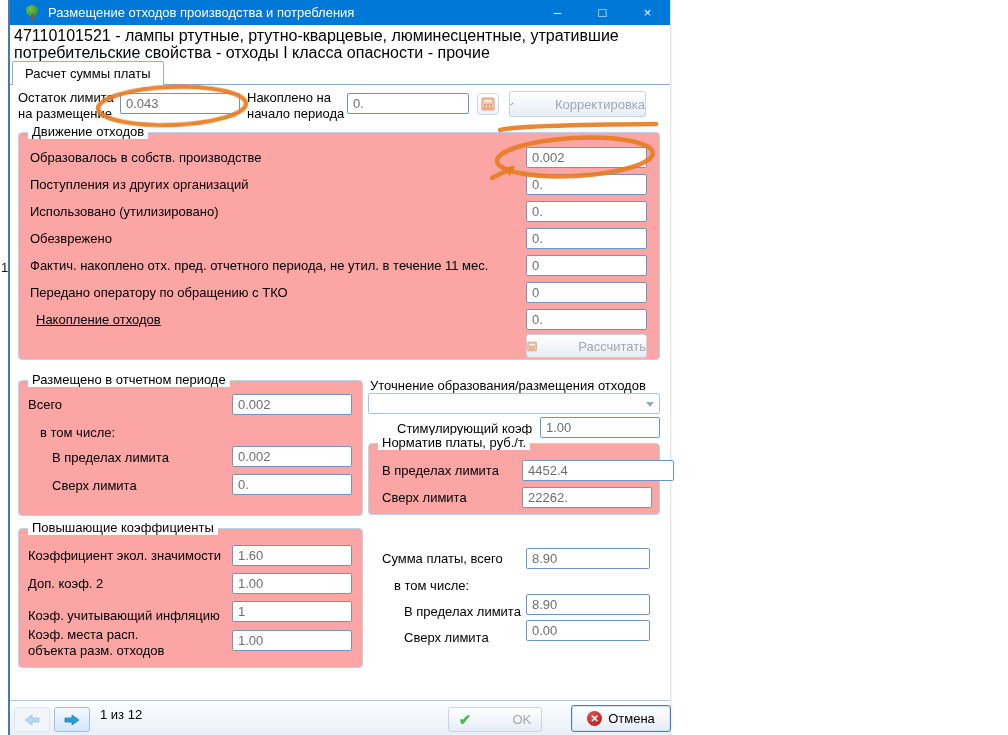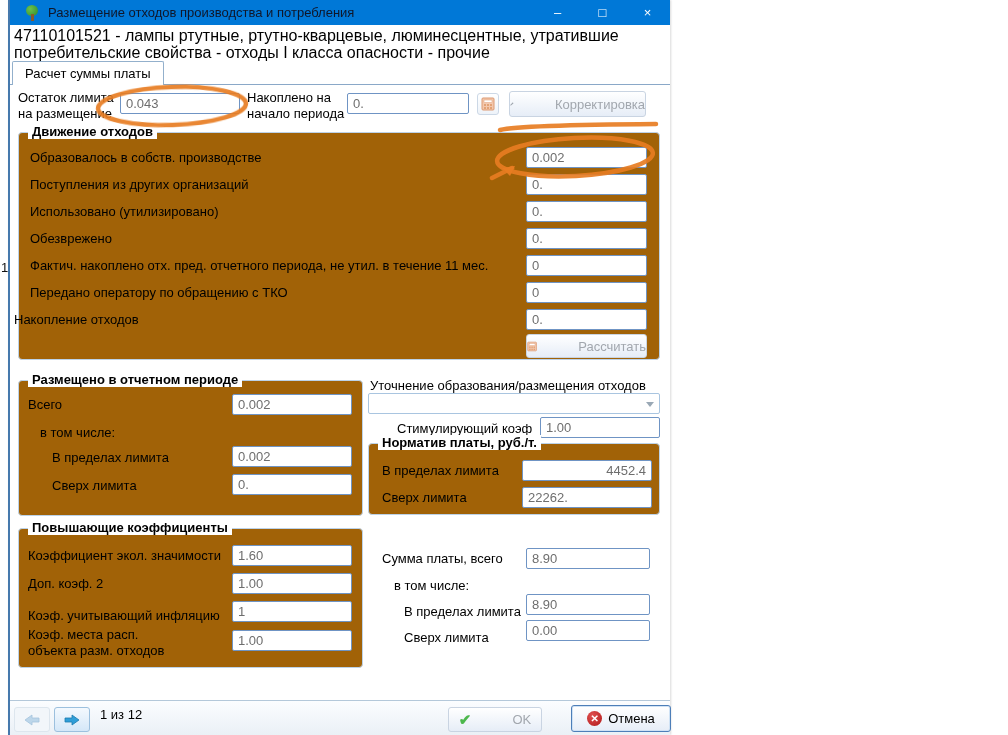--- a/index.html
+++ b/index.html
@@ -8,21 +8,21 @@
 
   .stray-1 { position:absolute; left:1px; top:260px; font-size:13px; color:#111; }
 
   .dialog { position:absolute; left:8px; top:0; width:662px; height:735px;
             background:#fff; border-left:2px solid #4679ad;
             box-shadow:1px 0 2px rgba(0,0,0,.15); }
 
   
   .titlebar { position:absolute; left:0; top:0; right:0; height:25px; background:#0078d7;
               display:flex; align-items:center; }
-  .titlebar .title { color:#0f172a; font-size:13px; margin-left:8px; white-space:nowrap; }
+  .titlebar .title { color:#ffffff; font-size:13px; margin-left:8px; white-space:nowrap; }
   .tree { margin-left:14px; width:16px; height:16px; position:relative; flex:0 0 16px;}
   .tree .crown { position:absolute; left:2px; top:0; width:12px; height:11px; border-radius:50%;
                  background:radial-gradient(circle at 35% 35%, #6cc24a, #2e8b2e); }
   .tree .trunk { position:absolute; left:7px; top:9px; width:3px; height:7px; background:#8a5a2b; }
   .wincontrols { margin-left:auto; display:flex; height:100%; }
   .winbtn { width:45px; height:100%; display:flex; align-items:center; justify-content:center;
             color:#fff; font-size:13px; }
 
   
   .header-text { position:absolute; left:4px; top:27px; width:652px; line-height:17px; font-size:16px; }
@@ -31,21 +31,21 @@
   .tabstrip { position:absolute; left:0; top:61px; right:0; height:24px; border-bottom:1px solid #8aa8c8; }
   .tab { position:absolute; left:2px; top:0; height:24px; padding:4px 12px 0 12px; background:#fff;
          border:1px solid #93b0cc; border-bottom:none; border-radius:2px 2px 0 0; }
 
   
   .lbl { position:absolute; font-size:13px; color:#000; line-height:16px; }
   .pre { white-space:pre-line; }
   .fld { position:absolute; height:21px; border:1px solid #6f94c4; border-radius:2px;
          font-family:"Liberation Sans", sans-serif; font-size:13px; color:#6e6e6e;
          padding:0 5px; background:#fff; outline:none; }
-  .grp { position:absolute; border:1px solid #bcd2e8; border-radius:4px; background:#a16207;font-weight:bold; }
+  .grp { position:absolute; border:1px solid #bcd2e8; border-radius:4px; background:#fca5a5; }
   .legend { position:absolute; top:-9px; left:9px; background:#fff; padding:0 4px; font-size:13px; white-space:nowrap; }
 
   .btn { position:absolute; display:flex; align-items:center; justify-content:center; gap:6px;
          background:linear-gradient(#ffffff,#e6edf7); border:1px solid #c9d4e2; border-radius:3px;
          font-size:13px; cursor:default; }
   .btn.dis { color:#a2a7ae;gap:41px; }
   .smallbtn { position:absolute; width:22px; height:22px; display:flex; align-items:center; justify-content:center;
               background:linear-gradient(#ffffff,#eef3f9); border:1px solid #ccd8e6; border-radius:3px; }
 
   .combo { position:absolute; height:21px; border:1px solid #a9c5e0; border-radius:2px; background:#fff; }
@@ -130,21 +130,21 @@
   <div class="lbl" style="left:20px; top:177px;">Поступления из других организаций</div>
   <input class="fld" style="left: 516px; top: 174px; width: 121px;" value="0.">
   <div class="lbl" style="left:20px; top:204px;">Использовано (утилизировано)</div>
   <input class="fld" style="left: 516px; top: 201px; width: 121px;" value="0.">
   <div class="lbl" style="left:20px; top:231px;">Обезврежено</div>
   <input class="fld" style="left: 516px; top: 228px; width: 121px;" value="0.">
   <div class="lbl" style="left:20px; top:258px;">Фактич. накоплено отх. пред. отчетного периода, не утил. в течение 11 мес.</div>
   <input class="fld" style="left: 516px; top: 255px; width: 121px;" value="0">
   <div class="lbl" style="left:20px; top:285px;">Передано оператору по обращению с ТКО</div>
   <input class="fld" style="left: 516px; top: 282px; width: 121px;" value="0">
-  <div class="lbl" style="left:4px; top:312px;">Накопление отходов</div>
+  <div class="lbl" style="left:26px; top:312px;text-decoration:underline;">Накопление отходов</div>
   <input class="fld" style="left: 516px; top: 309px; width: 121px;" value="0.">
   <div class="btn dis" style="left:516px; top:334px; width:121px; height:24px;">
     <svg width="13" height="13" viewBox="0 0 14 14">
       <rect x="1" y="1" width="12" height="12" rx="1" fill="#f3c8ae" stroke="#dd9a72"></rect>
       <rect x="3" y="3" width="8" height="2.6" fill="#fff" stroke="#dd9a72" stroke-width=".5"></rect>
       <g fill="#e2a276">
           <rect x="3" y="7" width="2" height="2"></rect>
           <rect x="6" y="7" width="2" height="2"></rect>
           <rect x="9" y="7" width="2" height="2"></rect>
           <rect x="3" y="10" width="2" height="2"></rect>
@@ -170,21 +170,21 @@
   <div class="combo" style="left:358px; top:393px; width:292px;">
     <span></span>
     <span class="chev"></span>
   </div>
   <div class="lbl" style="left:360px; top:421px;margin-left:27px;">Стимулирующий коэф</div>
   <input class="fld" style="left: 530px; top: 417px; width: 120px;" value="1.00">
   <div class="grp" style="left:358px; top:443px; width:292px; height:72px;">
     <span class="legend">Норматив платы, руб./т.</span>
   </div>
   <div class="lbl" style="left:372px; top:463px;">В пределах лимита</div>
-  <input class="fld" style="left: 512px; top: 460px; width: 130px; text-align: right;" value="4452.4">
+  <input class="fld" style="left: 512px; top: 460px; width: 152px;" value="4452.4">
   <div class="lbl" style="left:372px; top:490px;">Сверх лимита</div>
   <input class="fld" style="left: 512px; top: 487px; width: 130px;" value="22262.">
 
   <div class="grp" style="left:8px; top:528px; width:345px; height:140px;">
     <span class="legend">Повышающие коэффициенты</span>
   </div>
   <div class="lbl" style="left:18px; top:548px;">Коэффициент экол. значимости</div>
   <input class="fld" style="left: 222px; top: 545px; width: 120px;" value="1.60">
   <div class="lbl" style="left:18px; top:576px;">Доп. коэф. 2</div>
   <input class="fld" style="left: 222px; top: 573px; width: 120px;" value="1.00">

